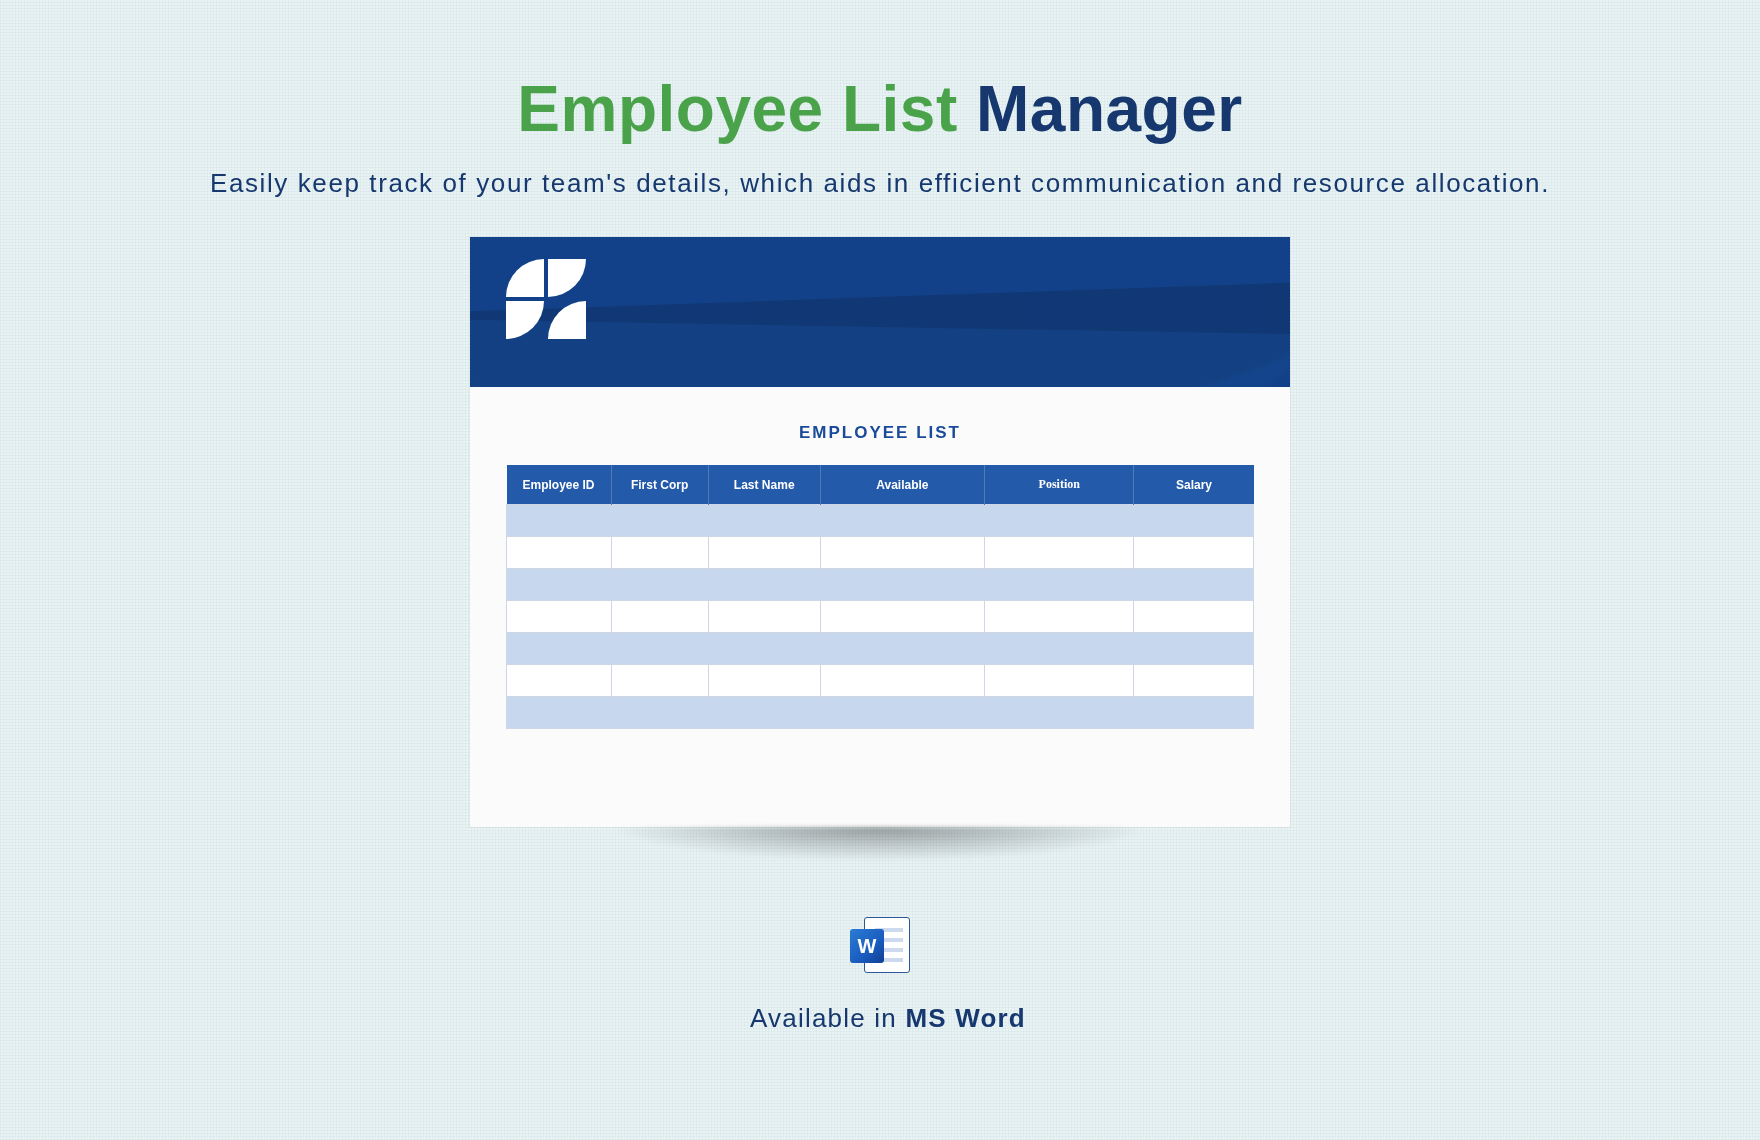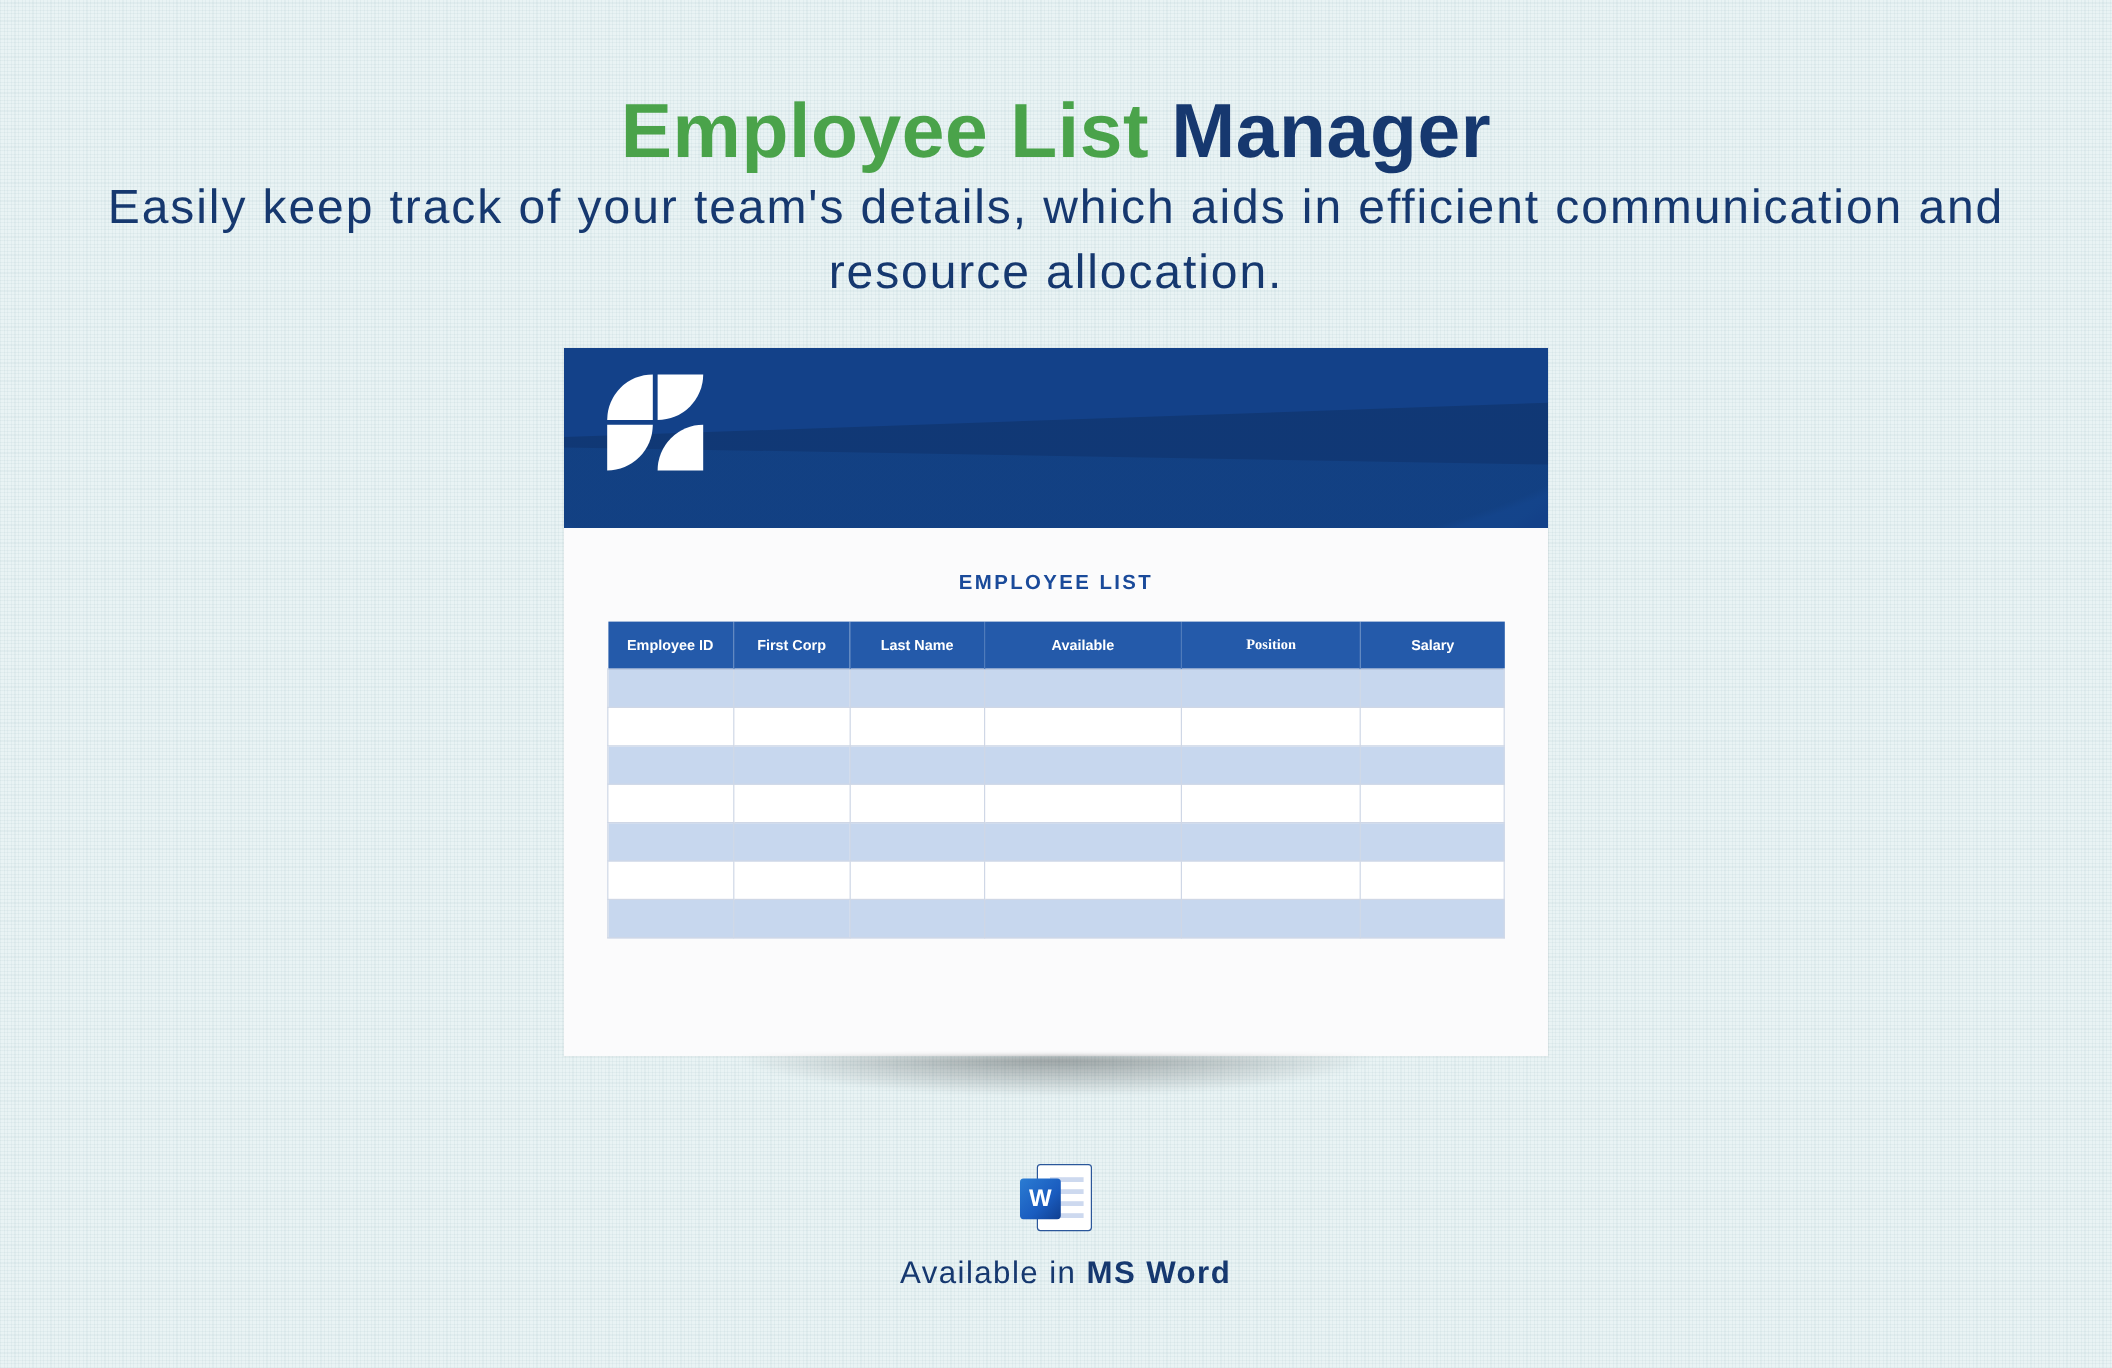--- a/index.html
+++ b/index.html
@@ -16,22 +16,23 @@
       repeating-linear-gradient(0deg, rgba(120,160,170,0.08) 0 1px, transparent 1px 3px),
       repeating-linear-gradient(90deg, rgba(120,160,170,0.08) 0 1px, transparent 1px 3px);
   }
   .content { position:relative; width:100%; height:100%; }
 
   .title-wrap { text-align:center; padding-top:72px; }
   .title { font-size:64px; font-weight:700; letter-spacing:0.5px; }
   .title .t1 { color:#4aa34a; }
   .title .t2 { color:#16386f; }
   .subtitle {
+    margin-top:20px;
     color:#16386f;
-    font-size:40px;
+    font-size:26px;
     letter-spacing:1.6px;
     line-height:1.35;
     font-weight:400;
   }
 
   .card-wrap { position:relative; width:100%; display:flex; justify-content:center; margin-top:36px; }
   .card {
     width:820px; height:590px;
     background:#fbfbfc;
     box-shadow:0 0 0 1px rgba(0,0,0,0.03);
@@ -103,21 +104,21 @@
     background-size:28px 4px;
     background-position:10px 10px,10px 20px,10px 30px,10px 40px;
     background-repeat:no-repeat;
   }
   .word-icon .tile {
     position:absolute; left:0; top:12px; width:34px; height:34px;
     background:linear-gradient(135deg,#2b7cd3,#1a5cbf 60%,#103f91);
     border-radius:3px; color:#fff; font-weight:700; font-size:20px;
     display:flex; align-items:center; justify-content:center;
   }
-  .avail { margin-top:14px; font-size:26px; color:#16386f; letter-spacing:1.2px;padding-left:16px; }
+  .avail { margin-top:26px; font-size:26px; color:#16386f; letter-spacing:1.2px;padding-left:16px; }
   .avail .fmt { font-weight:700; }
 </style>
 </head>
 <body>
 
 <div class="bg"></div>
 <div class="content">
 
   <div class="title-wrap">
     <div class="title">

